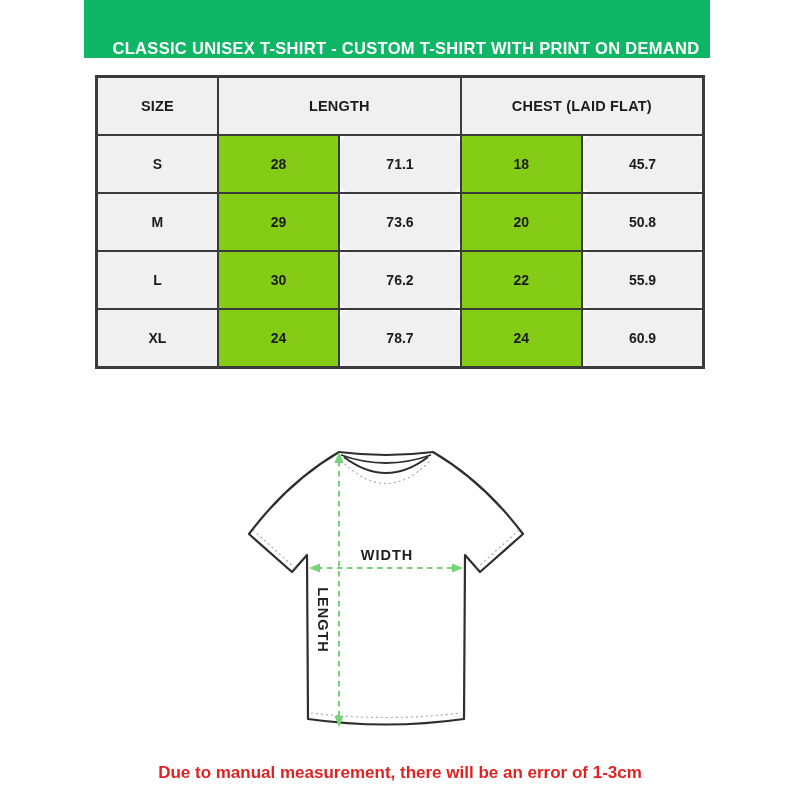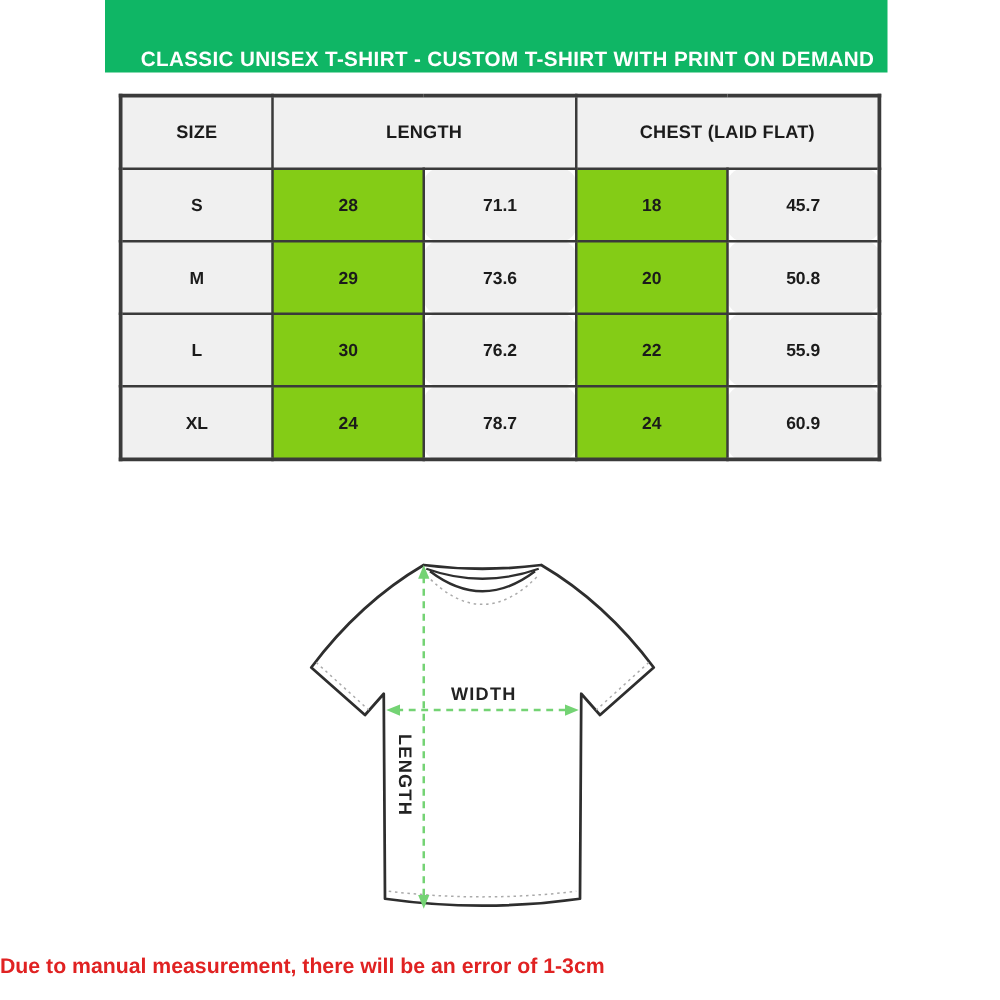--- a/index.html
+++ b/index.html
@@ -42,21 +42,21 @@
   
   .diagram { position: absolute; left: 236px; top: 430px; width: 300px; height: 320px; }
   .svg-label {
     font-family: "Liberation Sans", "DejaVu Sans", sans-serif;
     font-weight: bold; font-size: 14.5px; letter-spacing: 1px; fill: #222222;
   }
 
   
   .footnote {
     position: absolute; left: 0; top: 763px; width: 800px;
-    text-align: left; color: #e02222; font-weight: bold; font-size: 17px;
+    text-align: center; color: #e02222; font-weight: bold; font-size: 17px;
   }
 </style>
 </head>
 <body>
 
 <div class="banner">
   <span class="banner-title">CLASSIC UNISEX T-SHIRT - CUSTOM T-SHIRT WITH PRINT ON DEMAND</span>
 </div>
 
 <div class="table-wrap">

